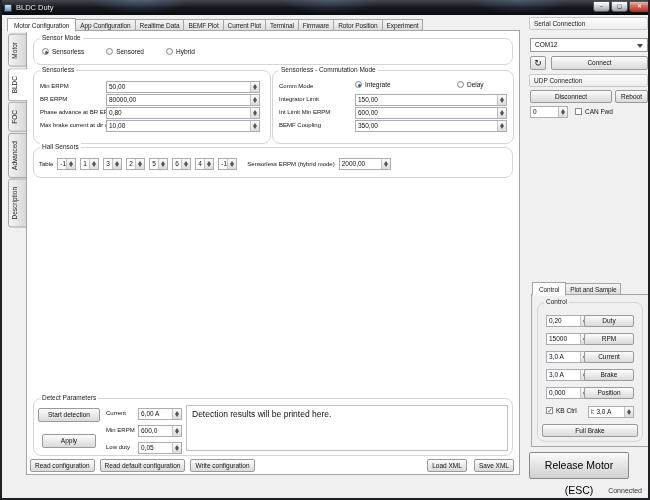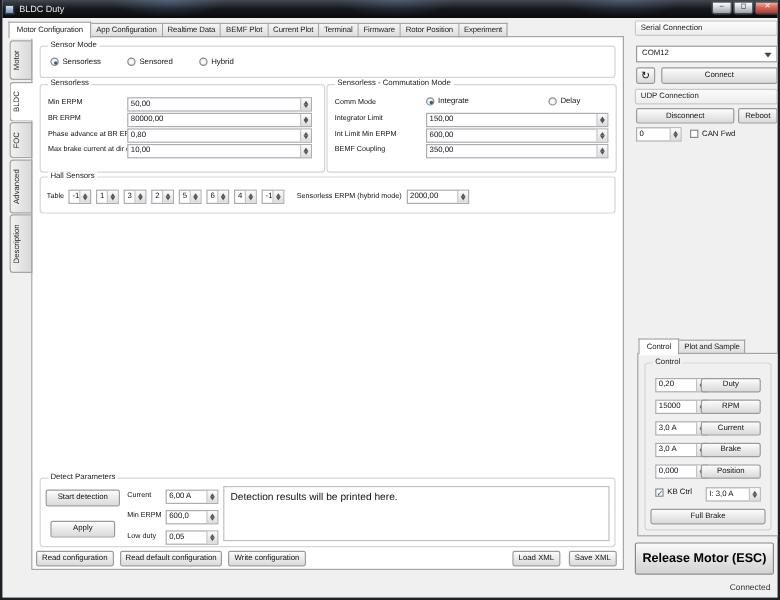--- a/index.html
+++ b/index.html
@@ -42,21 +42,21 @@
   .vtab { writing-mode:vertical-rl; transform:rotate(180deg); font-size:6.5px;
     padding:7px 2px; text-align:center; background:linear-gradient(90deg,#d8d8d8,#f2f2f2);
     border:1px solid #a5a5a5; border-radius:0 3px 3px 0; color:#222; }
   .vtab.sel { background:#fff; border-left:1px solid #fff; width:20px;
     margin-right:-1px; position:relative; z-index:4; }
 
   
   .main-panel { position:absolute; left:24px; top:30px; width:494px; height:445px;
     background:#fff; border:1px solid #a5a5a5; z-index:2; }
 
-  .gb { position:absolute; border:1px solid #d5d5d5; border-radius:3px; }
+  .gb { position:absolute; border:1px solid #d5d5d5; border-radius:8px; }
   .gb-t { position:absolute; top:-5px; left:6px; background:#fff; padding:0 2px;
     font-size:6.5px; color:#222; white-space:nowrap; }
   .gb.gray .gb-t { background:#f0f0f0; }
 
   .frow { position:absolute; left:6px; right:6px; height:12px; }
   .flabel { position:absolute; left:0; top:2px; font-size:6px; white-space:nowrap; color:#111; }
 
   .spin { position:absolute; top:0; height:12px; display:flex; align-items:stretch;
     border:1px solid #abadb3; background:#fff; }
   .spin .sv { flex:1; font-size:6.5px; line-height:10px; padding:0 2px; white-space:nowrap;
@@ -107,24 +107,24 @@
 
   .ctl-tabs { position:absolute; left:530px; top:282px; display:flex; align-items:flex-end;
     z-index:3; }
   .ctl-tabs .tab { font-size:6.5px; }
   .ctl-frame { position:absolute; left:529px; top:294px; width:118px; height:153px;
     border:1px solid #a5a5a5; background:#f0f0f0; z-index:2; }
   .crow { position:absolute; left:8px; right:8px; height:12px; }
   .crow .spin { left:0; width:44px; }
   .crow .btn { position:absolute; right:0; top:0; width:50px; height:12px; line-height:10px; }
 
-  .release-btn { position:absolute; left:527px; top:452px; width:116px; height:27px;
+  .release-btn { position:absolute; left:527px; top:452px; width:100px; height:27px;
     border:1px solid #8a8a8a; border-radius:2px;
     background:linear-gradient(#fbfbfb,#e6e6e6 45%,#d2d2d2);
-    font-size:10.5px; font-weight:bold; text-align:center; line-height:25px; color:#000; }
+    font-size:10.5px; font-weight:normal; text-align:center; line-height:25px; color:#000; }
 
   .statusbar { position:absolute; left:0; right:0; bottom:0; height:13px;
     font-size:7px; color:#333; text-align:right; padding-right:6px; line-height:12px; }
 
   .refresh-glyph { font-size:9px; line-height:12px; }
 </style>
 </head>
 <body>
 
 <div class="window">

